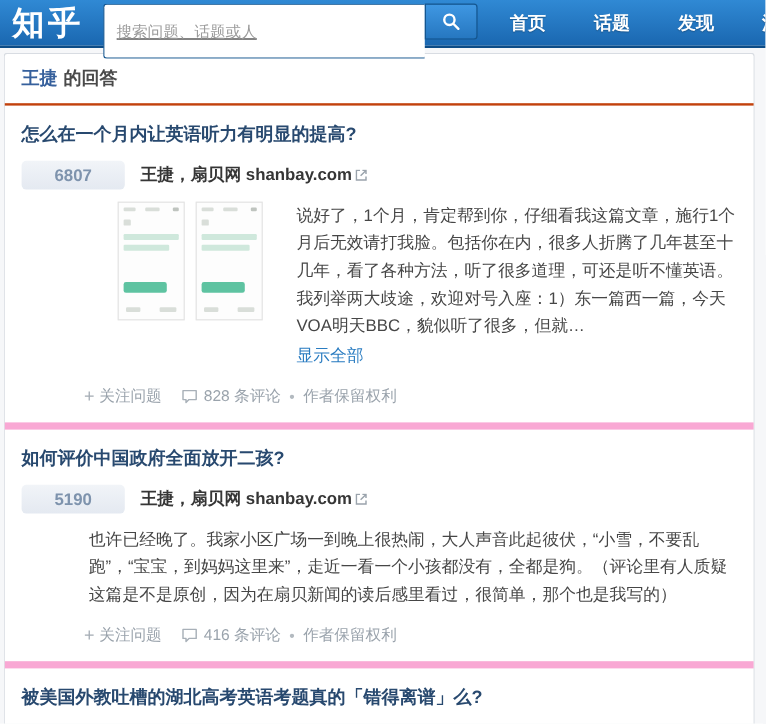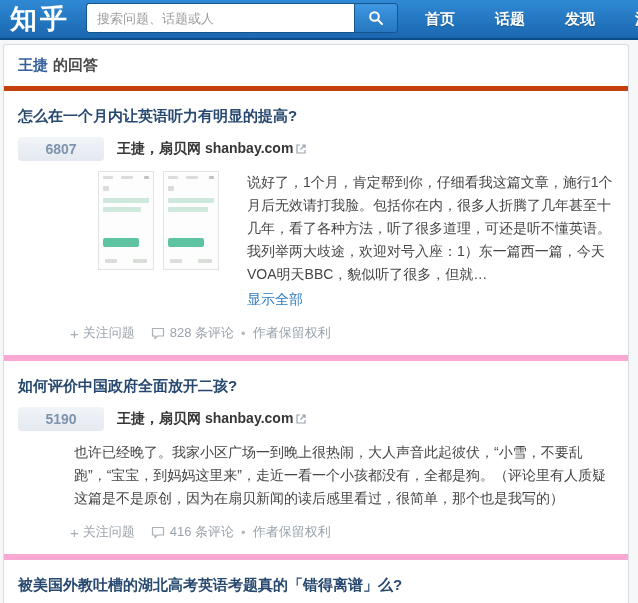--- a/index.html
+++ b/index.html
@@ -15,43 +15,43 @@
     border-bottom:2px solid #0c4c87;
     display:flex;align-items:center;padding-left:10px;box-sizing:border-box;
     white-space:nowrap;
   }
   .logo{
     color:#fff;font-size:27px;font-weight:bold;letter-spacing:3px;
     margin-right:16px;cursor:pointer;flex:0 0 auto;
   }
   .search-wrap{display:flex;height:32px;flex:0 0 auto;}
   .search-input{
-    width:268px;height:30px;border:1px solid #15568f;border-right:none;
+    width:268px;height:46px;border:1px solid #15568f;border-right:none;
     border-radius:3px 0 0 3px;padding:0 10px;font-size:13px;color:#333;
-    outline:none;box-sizing:border-box;background:#fff;
+    outline:none;box-sizing:border-box;background:#fff;text-decoration:underline;
   }
   .search-input::placeholder{color:#9b9b9b;}
   .search-btn{
     width:44px;height:30px;border:1px solid #15568f;
     border-radius:0 3px 3px 0;background:linear-gradient(180deg,#3f97e2,#2677c0);
     display:flex;align-items:center;justify-content:center;cursor:pointer;padding:0;
   }
   .nav{display:flex;gap:40px;margin-left:27px;flex:0 0 auto;}
   .nav a{
     color:#fff;font-size:15px;font-weight:bold;text-decoration:none;
     text-shadow:0 1px 1px rgba(0,0,0,.25);cursor:pointer;
   }
   
   .card{
     margin:4px 9px 0 3px;background:#fff;border:1px solid #d8dce2;
     border-bottom:none;border-radius:3px 3px 0 0;min-height:570px;box-sizing:border-box;
   }
   .toolbar{
     height:41px;display:flex;align-items:center;justify-content:space-between;
-    padding:0 14px;border-bottom:5px solid #c2410c;
+    padding:0 14px;border-bottom:2px solid #c2410c;
   }
   .page-title{font-size:15px;color:#444;}
   .page-title a{color:#36609c;font-weight:bold;text-decoration:none;cursor:pointer;}
   .page-title span.suffix{margin-left:5px;font-weight:bold;color:#4a4a4a;}
   .sort{font-size:14px;color:#666;}
   .sort .opt-muted{color:#9aa5b1;margin-left:6px;cursor:pointer;text-decoration:none;}
   .sort .sep{color:#ccc;margin:0 7px;}
   .sort .opt-link{color:#2a7cc1;text-decoration:none;cursor:pointer;}
   
   .item{padding:13px 12px 0 14px;border-bottom:6px solid #f9a8d4;}

